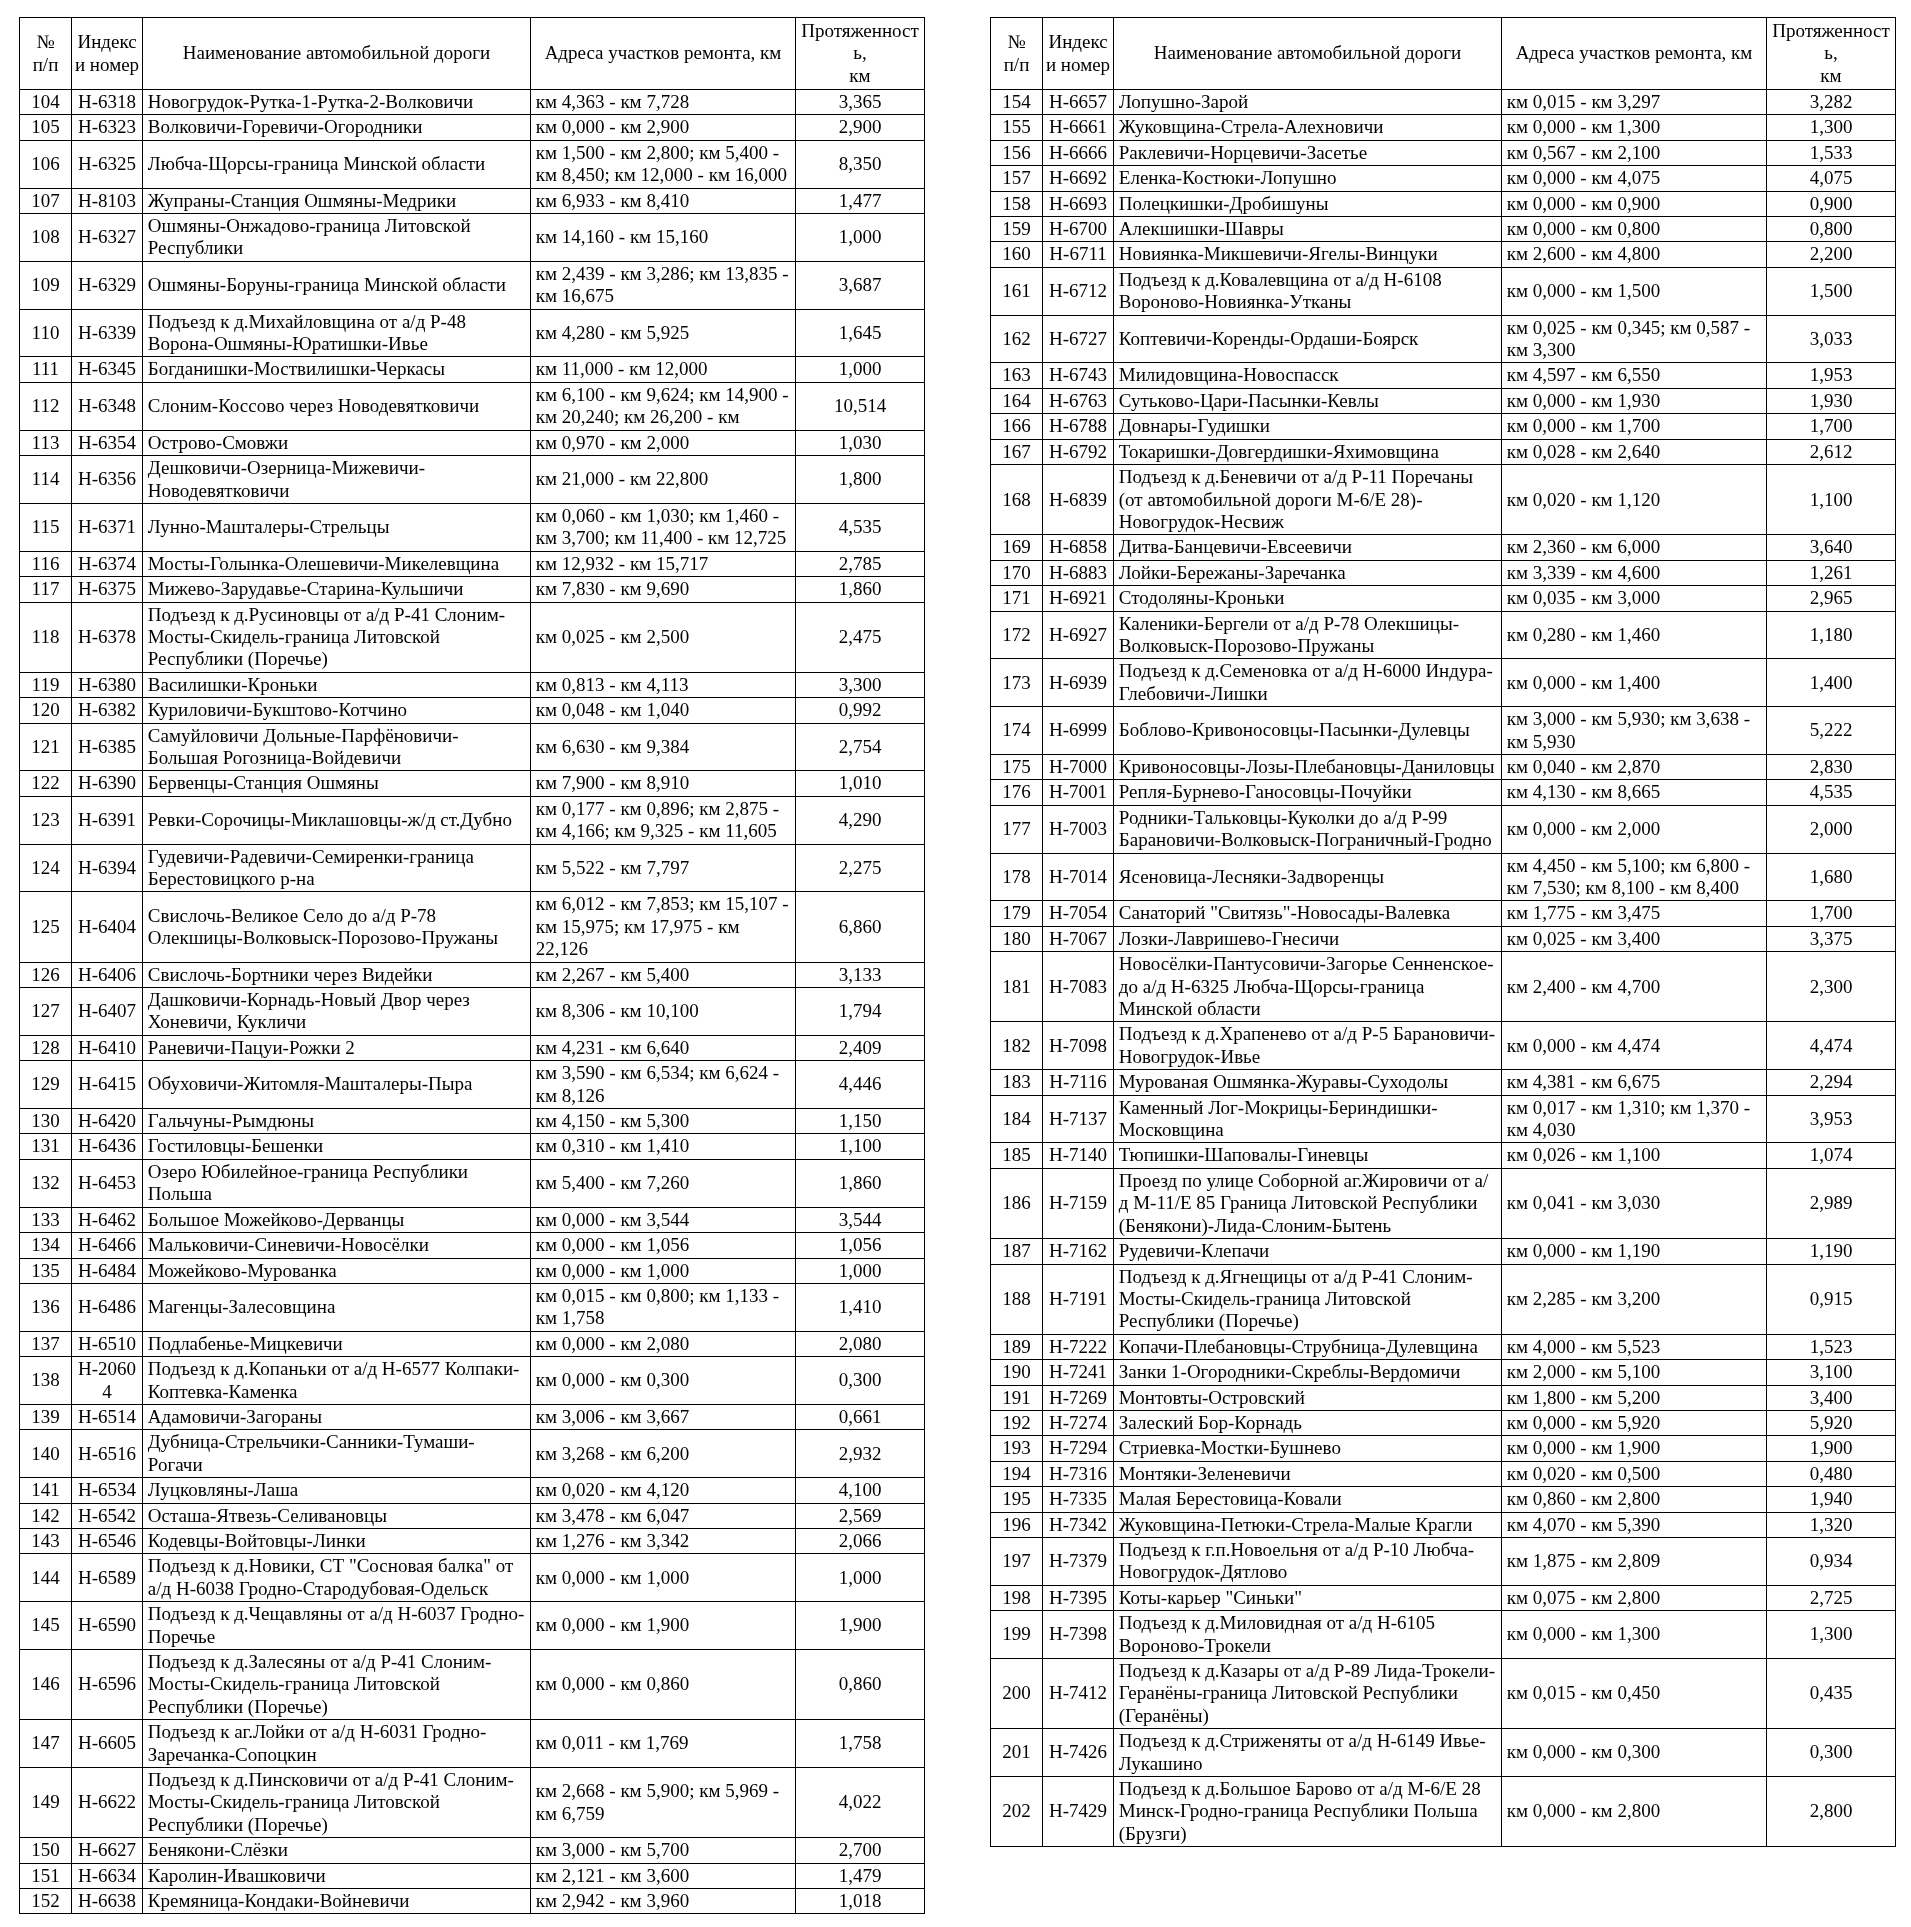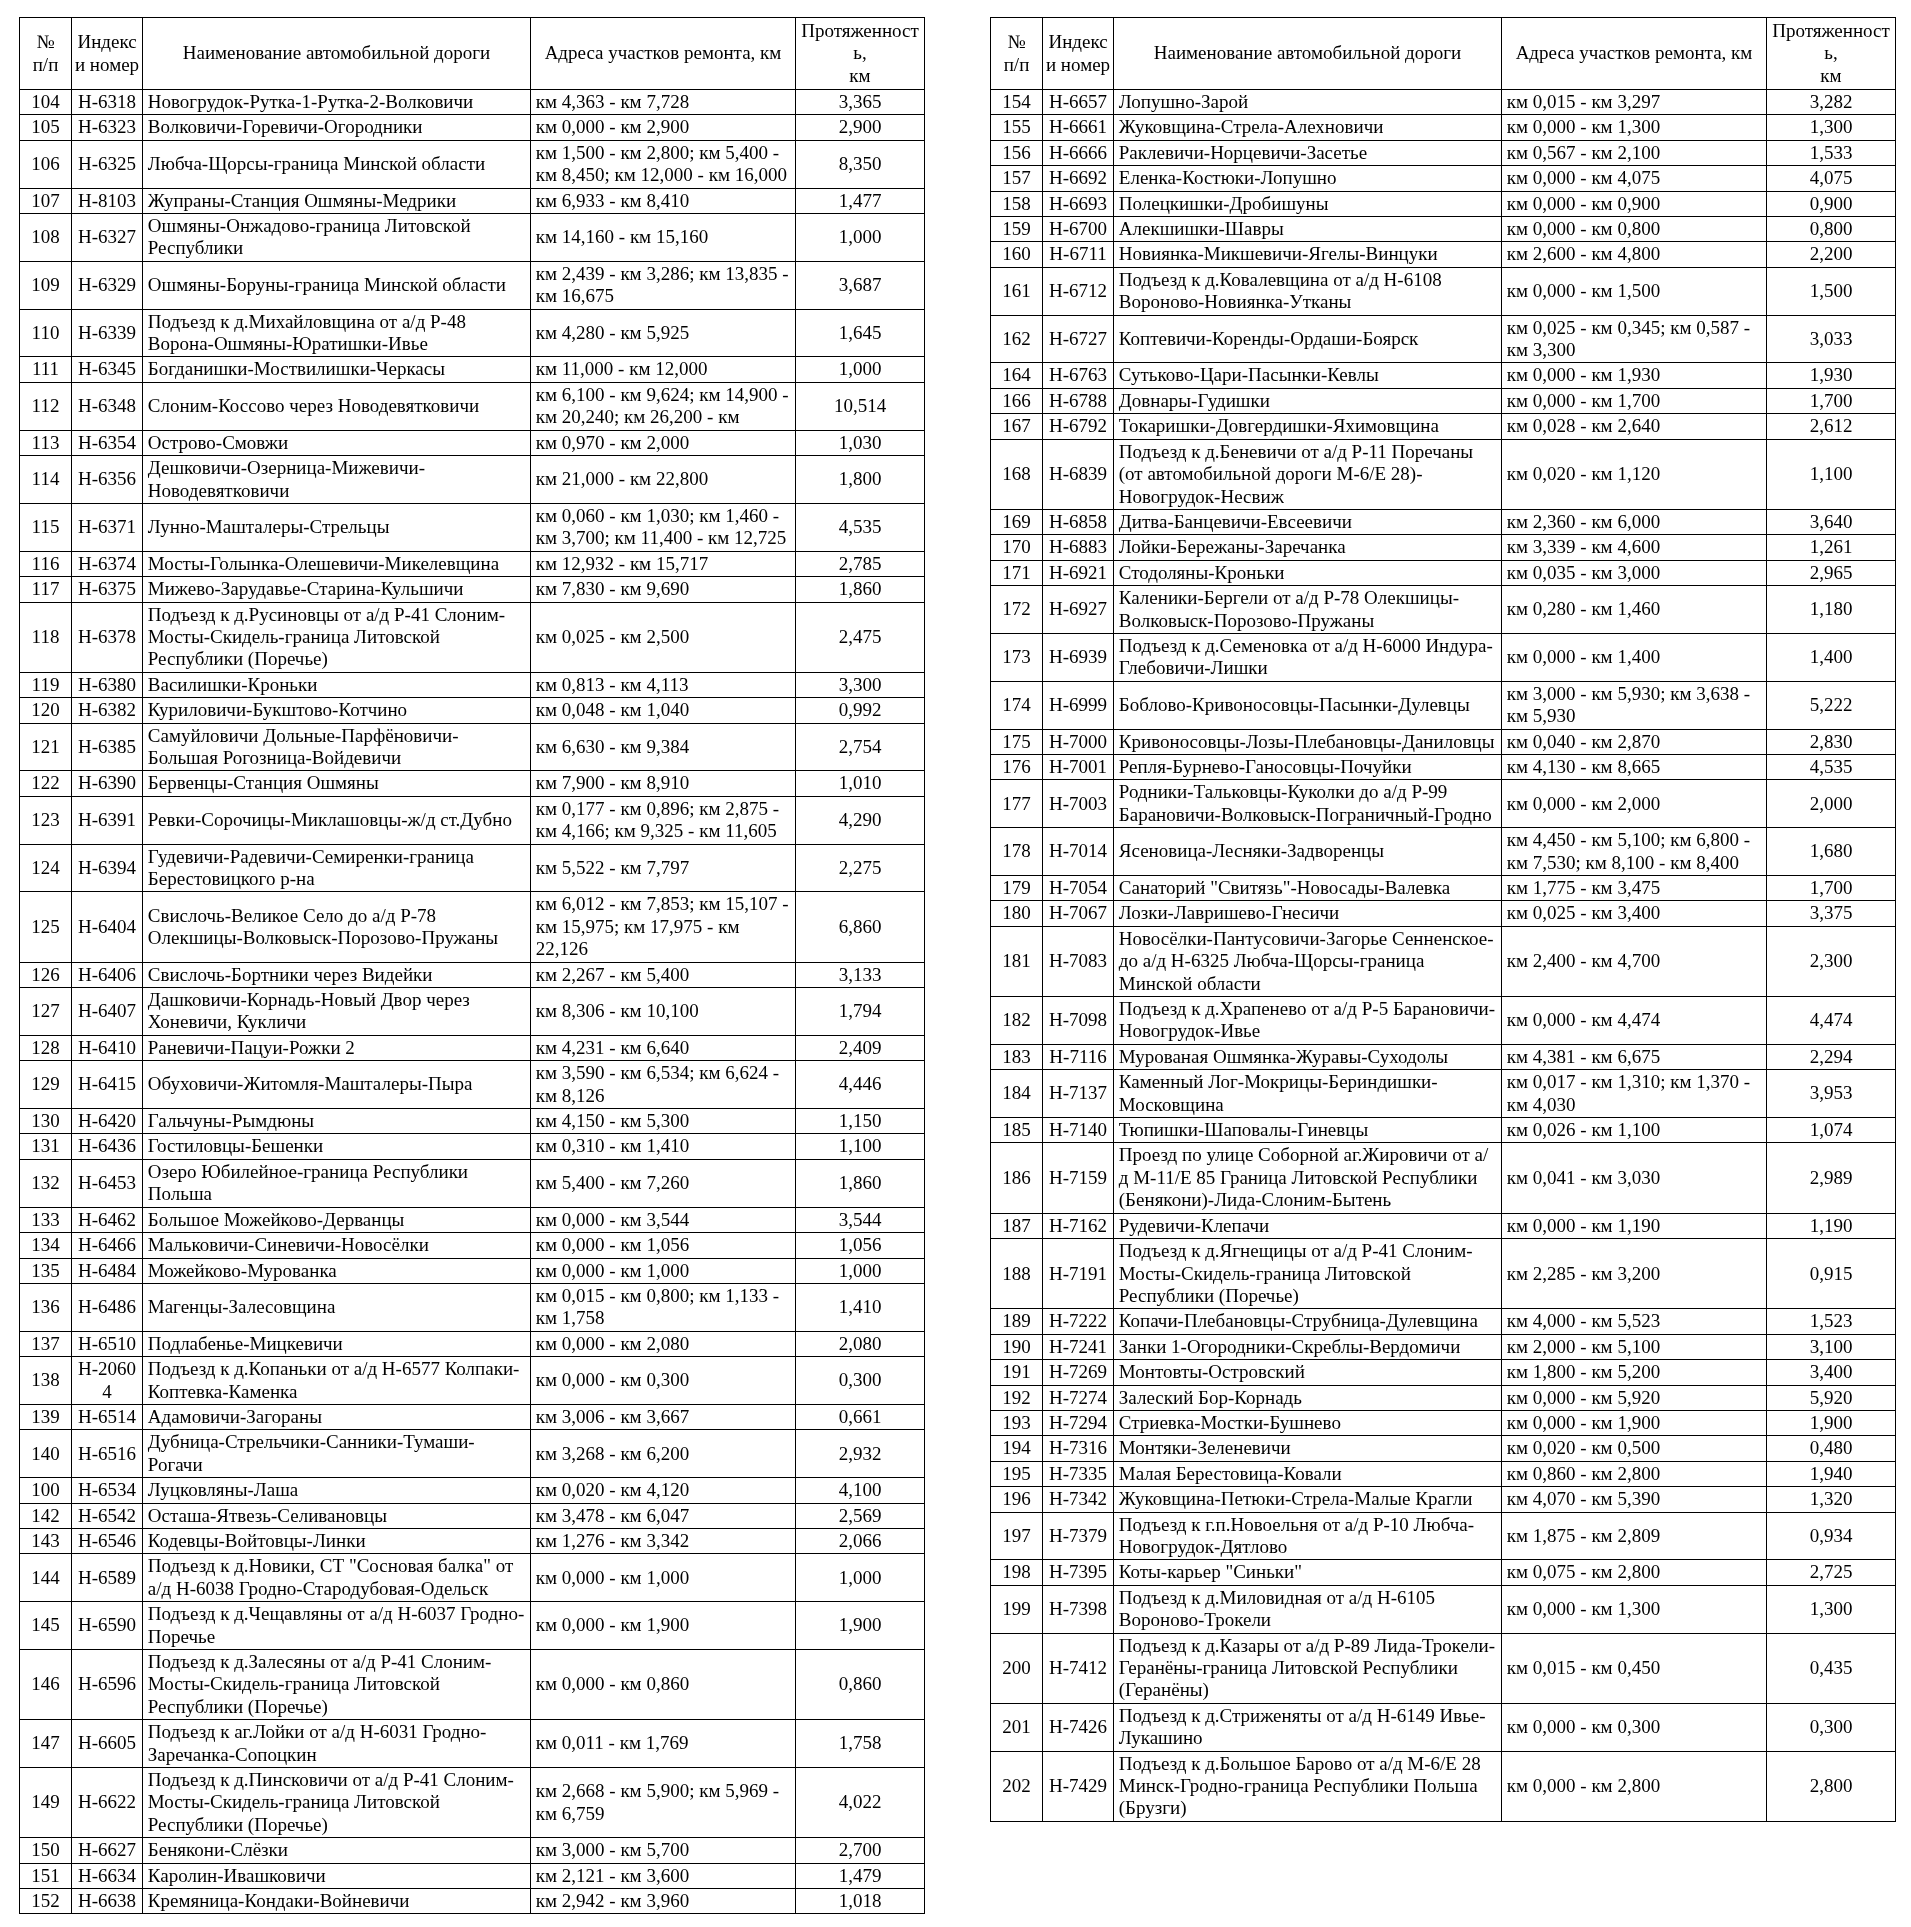--- a/index.html
+++ b/index.html
@@ -329,21 +329,21 @@
           <td class="c4">0,661</td>
         </tr>
         <tr>
           <td class="c0">140</td>
           <td class="c1">Н-6516</td>
           <td class="c2">Дубница-Стрельчики-Санники-Тумаши-Рогачи</td>
           <td class="c3">км 3,268 - км 6,200</td>
           <td class="c4">2,932</td>
         </tr>
         <tr>
-          <td class="c0">100</td>
+          <td class="c0">141</td>
           <td class="c1">Н-6534</td>
           <td class="c2">Луцковляны-Лаша</td>
           <td class="c3">км 0,020 - км 4,120</td>
           <td class="c4">4,100</td>
         </tr>
         <tr>
           <td class="c0">142</td>
           <td class="c1">Н-6542</td>
           <td class="c2">Осташа-Ятвезь-Селивановцы</td>
           <td class="c3">км 3,478 - км 6,047</td>
@@ -493,20 +493,27 @@
           <td class="c4">1,500</td>
         </tr>
         <tr>
           <td class="c0">162</td>
           <td class="c1">Н-6727</td>
           <td class="c2">Коптевичи-Коренды-Ордаши-Боярск</td>
           <td class="c3">км 0,025 - км 0,345; км 0,587 - км 3,300</td>
           <td class="c4">3,033</td>
         </tr>
         <tr>
+          <td class="c0">163</td>
+          <td class="c1">Н-6743</td>
+          <td class="c2">Милидовщина-Новоспасск</td>
+          <td class="c3">км 4,597 - км 6,550</td>
+          <td class="c4">1,953</td>
+        </tr>
+        <tr>
           <td class="c0">164</td>
           <td class="c1">Н-6763</td>
           <td class="c2">Сутьково-Цари-Пасынки-Кевлы</td>
           <td class="c3">км 0,000 - км 1,930</td>
           <td class="c4">1,930</td>
         </tr>
         <tr>
           <td class="c0">166</td>
           <td class="c1">Н-6788</td>
           <td class="c2">Довнары-Гудишки</td>

